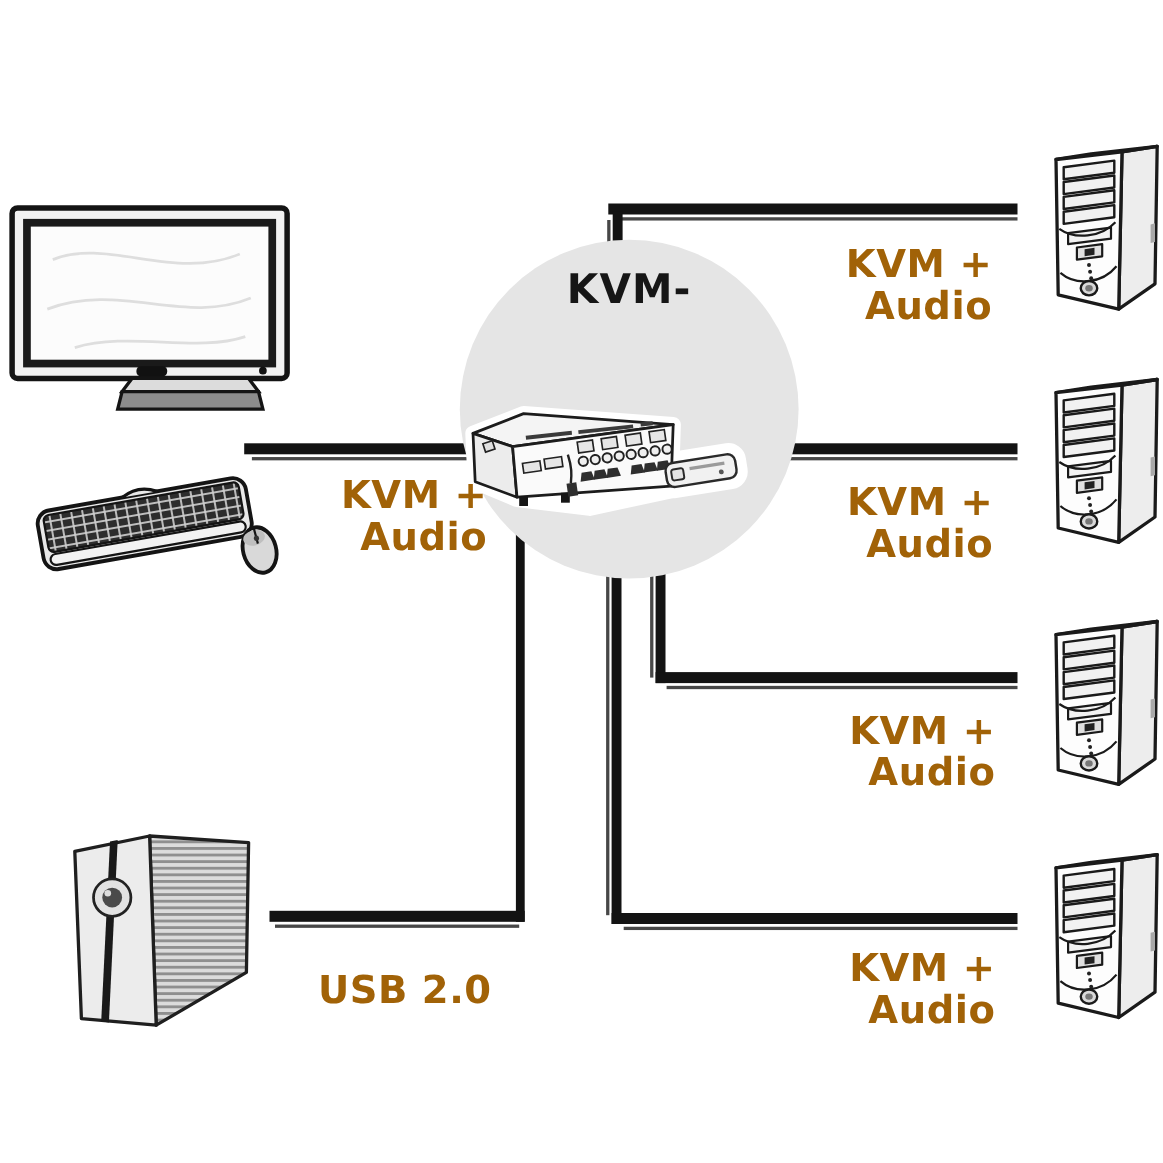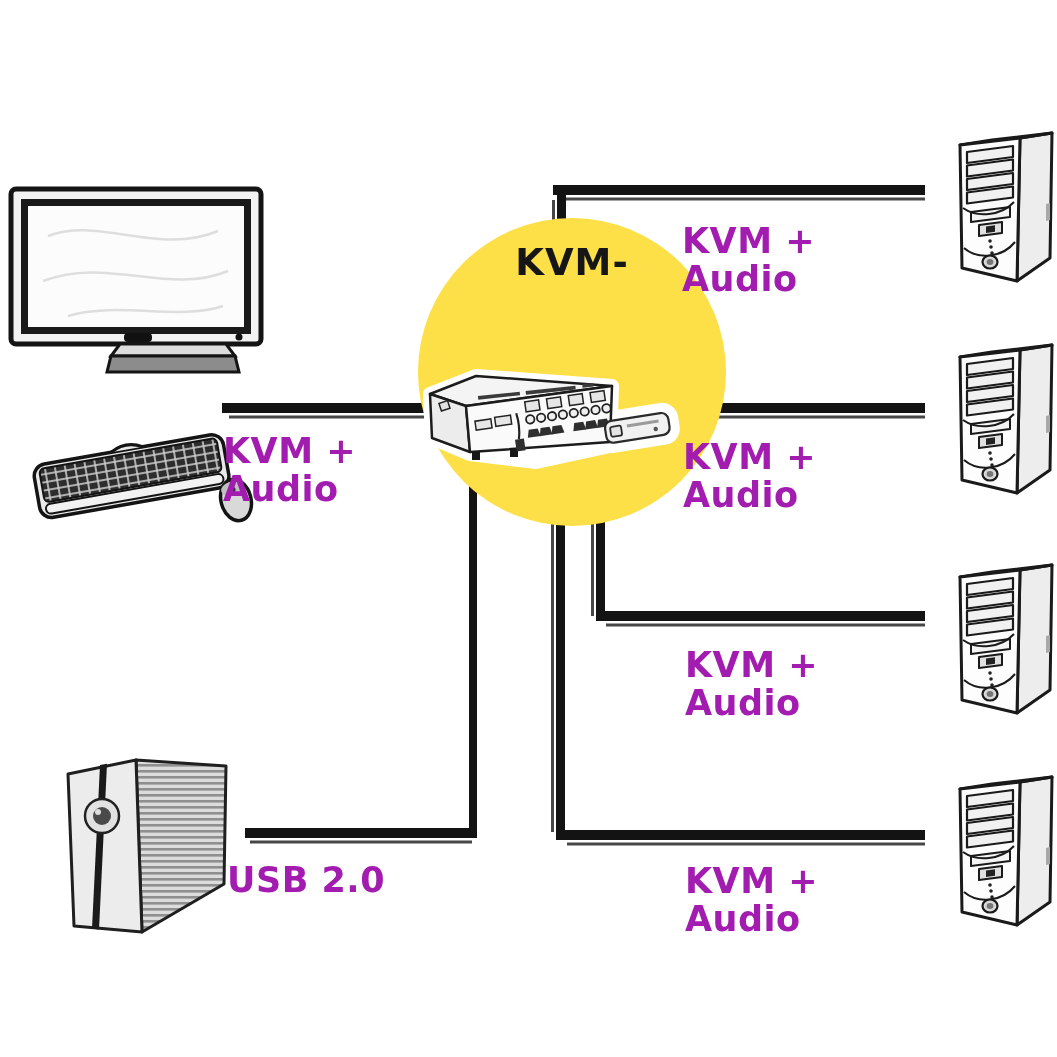--- a/index.html
+++ b/index.html
@@ -4,29 +4,29 @@
 <style>
   html,body{margin:0;padding:0;background:#fff;}
   .stage{
     position:relative;width:1057px;height:1057px;background:#ffffff;overflow:hidden;
     font-family:"DejaVu Sans","Liberation Sans",sans-serif;color:#1b1b1b;
   }
   .abs{position:absolute;}
   svg{display:block;}
   
   .conn-label{
-    position:absolute;width:220px;text-align:left;
+    position:absolute;width:220px;text-align:right;
     font-weight:bold;font-size:35px;line-height:38px;letter-spacing:0.5px;
-    color:#a21caf;z-index:4;
+    color:#a16207;z-index:4;
   }
   .conn-label span{display:block;}
   
   .switch-circle{
     position:absolute;left:418px;top:218px;width:308px;height:308px;
-    border-radius:50%;background:#fde047;z-index:2;
+    border-radius:50%;background:#e5e5e5;z-index:2;
   }
   .switch-title{
     position:absolute;left:0;top:24px;width:308px;text-align:center;
     font-weight:bold;font-size:37px;line-height:42px;letter-spacing:1px;color:#161616;
   }
   .switch-title span{display:block;}
   .lines-layer{position:absolute;left:0;top:0;z-index:1;}
   .device{position:absolute;z-index:3;}
 </style>
 </head>
@@ -248,17 +248,17 @@
   <div class="conn-label" style="left:685px;top:646px">
     <span>KVM +</span>
     <span>Audio</span>
   </div>
 
   <div class="conn-label" style="left:685px;top:862px">
     <span>KVM +</span>
     <span>Audio</span>
   </div>
 
-  <div class="conn-label" style="left:227px;top:861px">
+  <div class="conn-label" style="left:227px;top:882px">
     <span>USB 2.0</span>
   </div>
 
 </div>
 
 </body></html>

